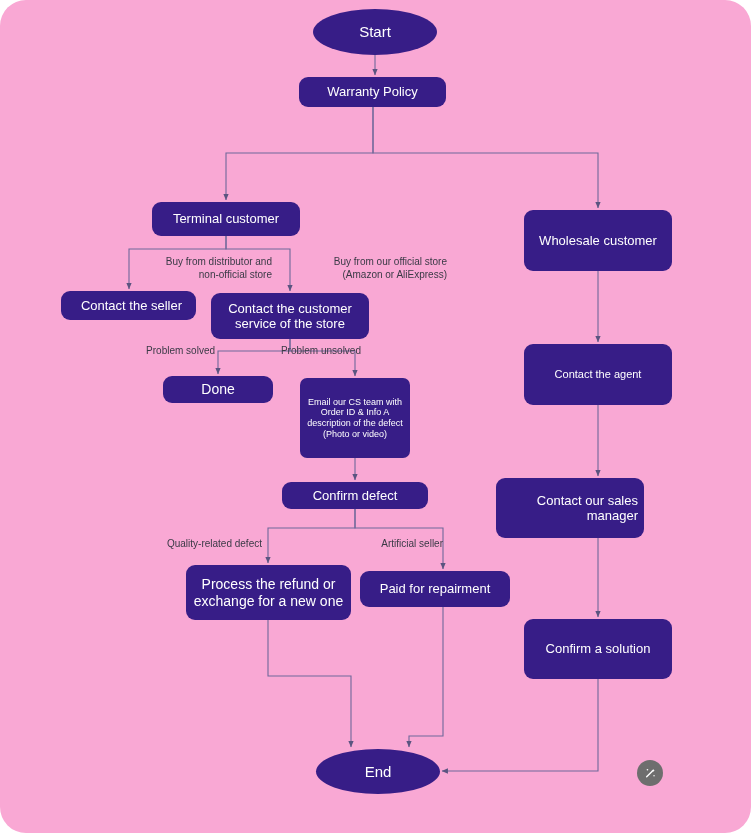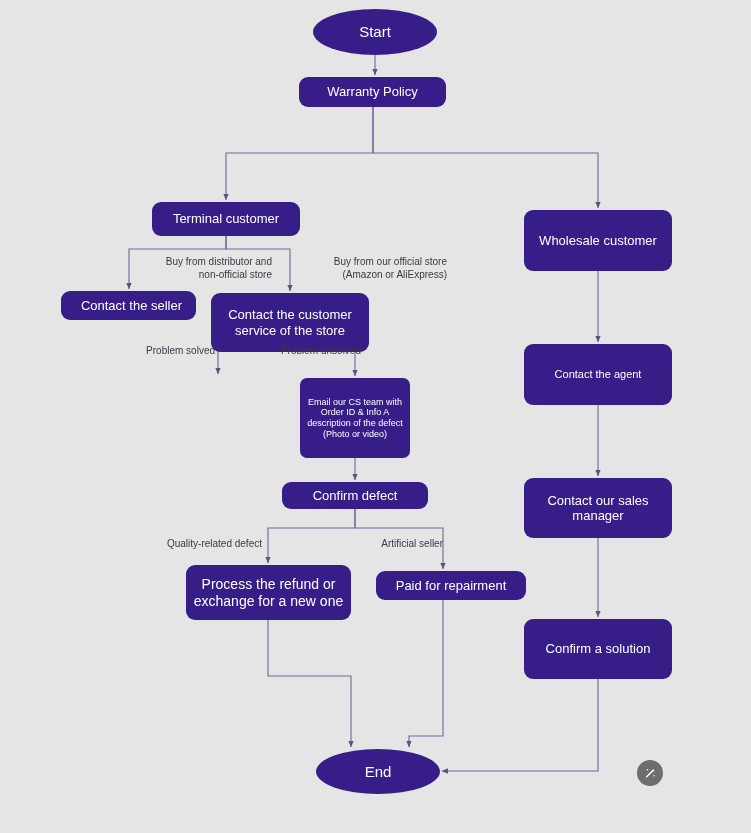--- a/index.html
+++ b/index.html
@@ -9,22 +9,23 @@
     background: #ffffff;
   }
   body {
     font-family: "Liberation Sans", sans-serif;
     -webkit-font-smoothing: antialiased;
   }
   #canvas {
     position: relative;
     width: 751px;
     height: 833px;
-    background: #e5e5e5;
+    background: #f9a8d4;
     overflow: hidden;
+    border-radius: 26px;
   }
   #edges {
     position: absolute;
     left: 0;
     top: 0;
     width: 751px;
     height: 833px;
     pointer-events: none;
   }
   .node {
@@ -134,52 +135,55 @@
   </div>
 
   <div class="node" style="left:524px;top:210px;width:148px;height:61px;font-size:13px;">
     <span class="node-label">Wholesale customer</span>
   </div>
 
   <div class="node" style="left:61px;top:291px;width:135px;height:29px;font-size:13px;padding-left:12px;">
     <span class="node-label">Contact the seller</span>
   </div>
 
-  <div class="node" style="left:211px;top:293px;width:158px;height:59px;font-size:13px;">
+  <div class="node" style="left:211px;top:293px;width:158px;height:46px;font-size:13px;">
     <span class="node-label">Contact the customer
 service of the store</span>
   </div>
 
   <div class="node" style="left:524px;top:344px;width:148px;height:61px;font-size:11px;">
     <span class="node-label">Contact the agent</span>
   </div>
 
+  <div class="node" style="left:163px;top:376px;width:110px;height:27px;font-size:14px;">
+    <span class="node-label">Done</span>
+  </div>
 
   <div class="node" style="left:300px;top:378px;width:110px;height:80px;font-size:9px;border-radius:7px;">
     <span class="node-label">Email our CS team with
 Order ID &amp; Info A
 description of the defect
 (Photo or video)</span>
   </div>
 
   <div class="node" style="left:282px;top:482px;width:146px;height:27px;font-size:13px;">
     <span class="node-label">Confirm defect</span>
   </div>
 
-  <div class="node" style="left:524px;top:478px;width:148px;height:60px;font-size:13px;">
+  <div class="node" style="left:496px;top:478px;width:148px;height:60px;font-size:13px;text-align:right;">
     <span class="node-label">Contact our sales
 manager</span>
   </div>
 
   <div class="node" style="left:186px;top:565px;width:165px;height:55px;font-size:14px;">
     <span class="node-label">Process the refund or
 exchange for a new one</span>
   </div>
 
-  <div class="node" style="left:376px;top:571px;width:150px;height:29px;font-size:13px;">
+  <div class="node" style="left:360px;top:571px;width:150px;height:36px;font-size:13px;">
     <span class="node-label">Paid for repairment</span>
   </div>
 
   <div class="node" style="left:524px;top:619px;width:148px;height:60px;font-size:13px;">
     <span class="node-label">Confirm a solution</span>
   </div>
 
   <div class="node terminator" style="left:316px;top:749px;width:124px;height:45px;font-size:15px;">
     <span class="node-label">End</span>
   </div>

